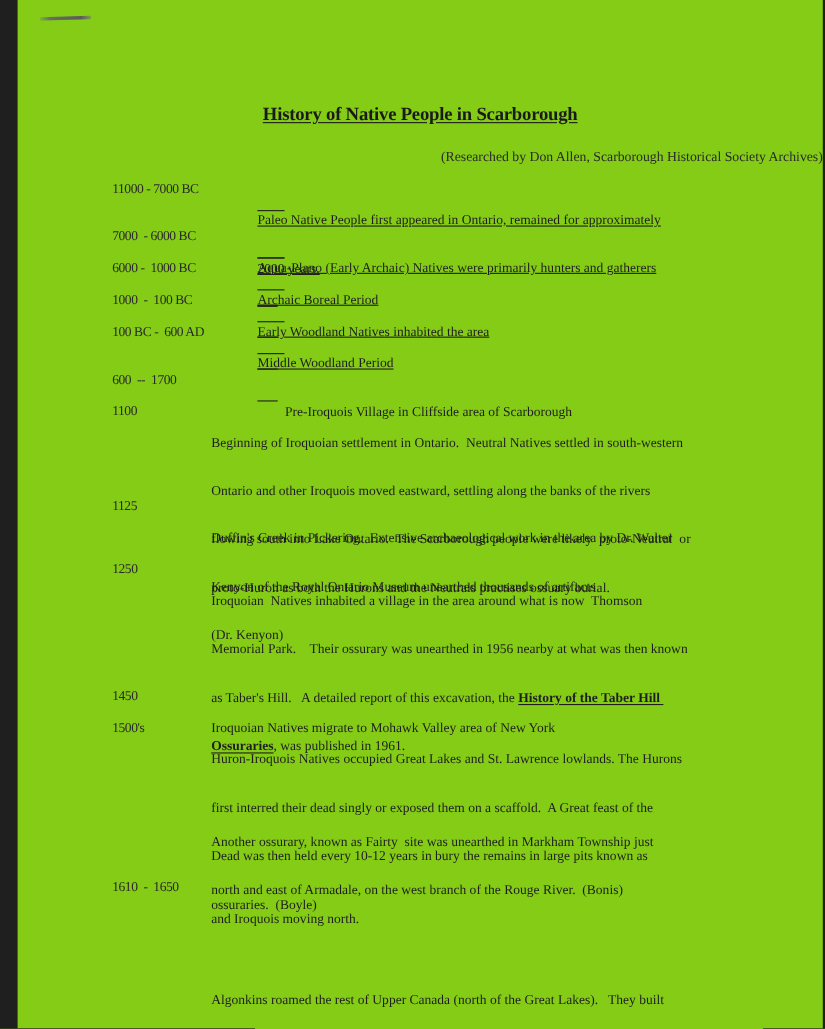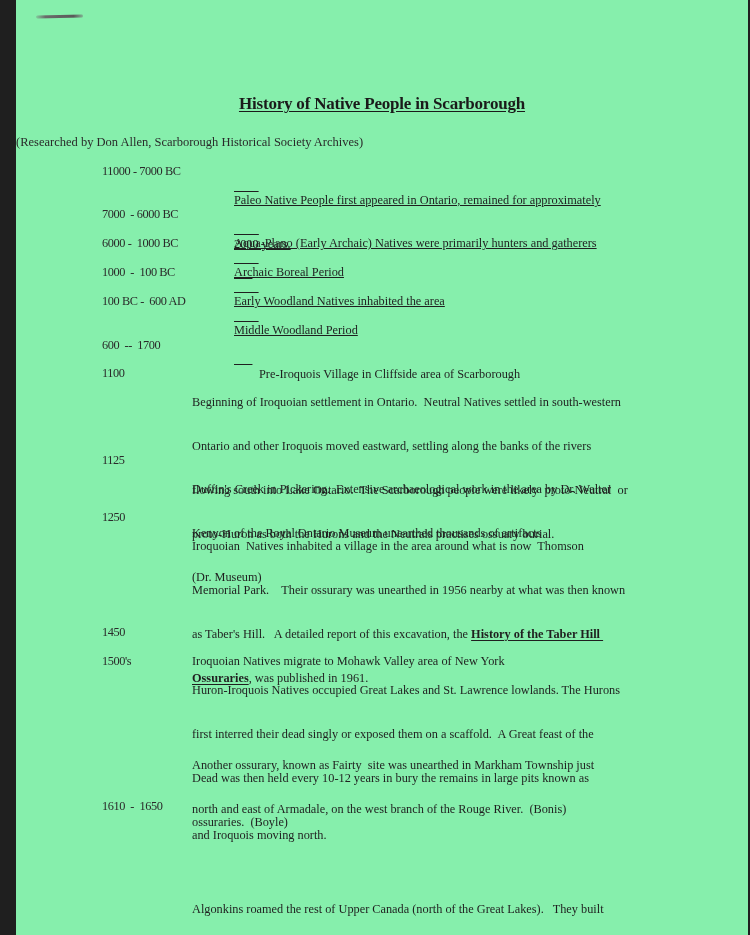--- a/index.html
+++ b/index.html
@@ -15,21 +15,21 @@
     width: 750px;
     height: 935px;
     background: #1f1f1f;
   }
   .page {
     position: absolute;
     left: 16px;
     top: 0;
     width: 732px;
     height: 935px;
-    background: #86efac;
+    background: #84cc16;
     font-family: "Liberation Serif", "DejaVu Serif", serif;
     color: #1e1e1e;
   }
   .scan-mark {
     position: absolute;
     left: 20px;
     top: 15px;
     width: 47px;
     height: 3px;
     background: linear-gradient(90deg, rgba(120,120,120,0.3), #6a6a6a 20%, #5a5a5a 80%, rgba(120,120,120,0.5));
@@ -47,21 +47,21 @@
     text-decoration: underline;
     text-underline-offset: 2px;
     letter-spacing: -0.2px;
     color: #1a1a1a;
   }
   .subtitle {
     position: absolute;
     left: 0;
     width: 732px;
     top: 135px;
-    text-align: left;
+    text-align: right;
     font-size: 12.5px;
     color: #2a2a2a;
   }
   .entry {
     position: absolute;
     left: 0;
     width: 732px;
     font-size: 12.3px;
     line-height: 14.6px;
   }
@@ -136,21 +136,21 @@
       </div>
     </div>
 
     <div class="entry" style="top:366px;">
       <span class="date">1100</span>
       <div class="desc narrow">
         <div>Beginning of Iroquoian settlement in Ontario.  Neutral Natives settled in south-western</div>
         <div>Ontario and other Iroquois moved eastward, settling along the banks of the rivers</div>
         <div>flowing south into Lake Ontario.  The Scarborough people were likely  proto-Neutral  or</div>
         <div>proto-Huron as both the Hurons and the Neutrals practises ossuary burial.</div>
-        <div>(Dr. Museum)</div>
+        <div>(Dr. Kenyon)</div>
       </div>
     </div>
 
     <div class="entry" style="top:453px;">
       <span class="date">1125</span>
       <div class="desc narrow">
         <div>Duffin's Creek in Pickering.  Extensive archaeological work in the area by Dr. Walter</div>
         <div>Kenyon of the Royal Ontario Museum unearthed thousands of artifacts</div>
       </div>
     </div>

